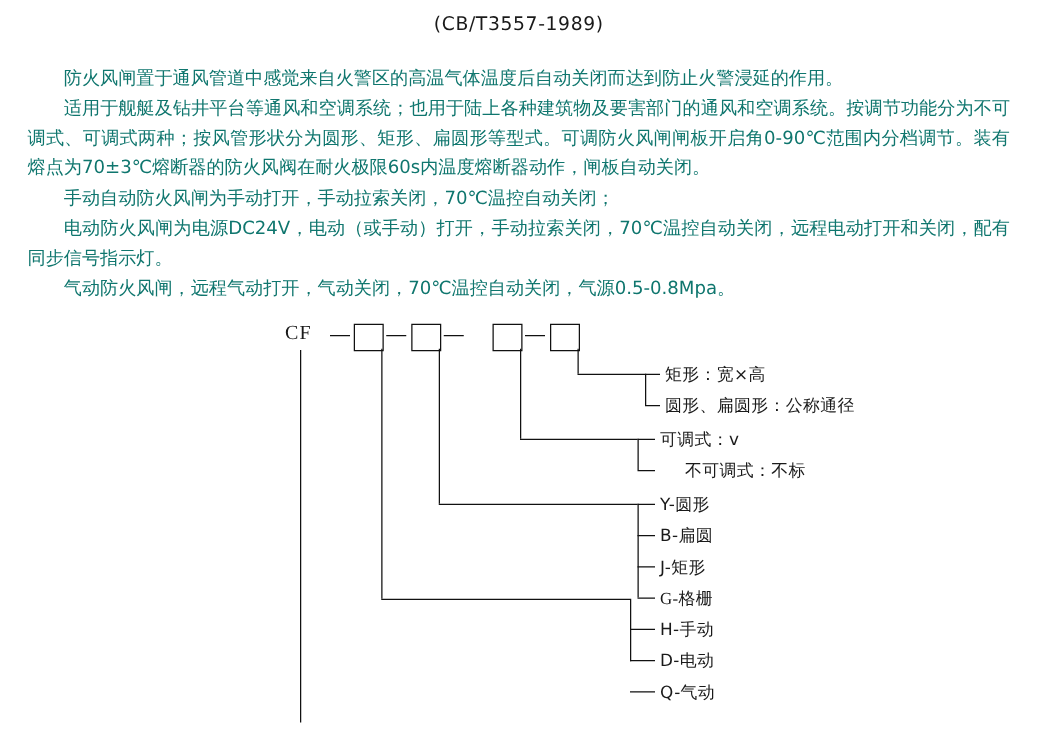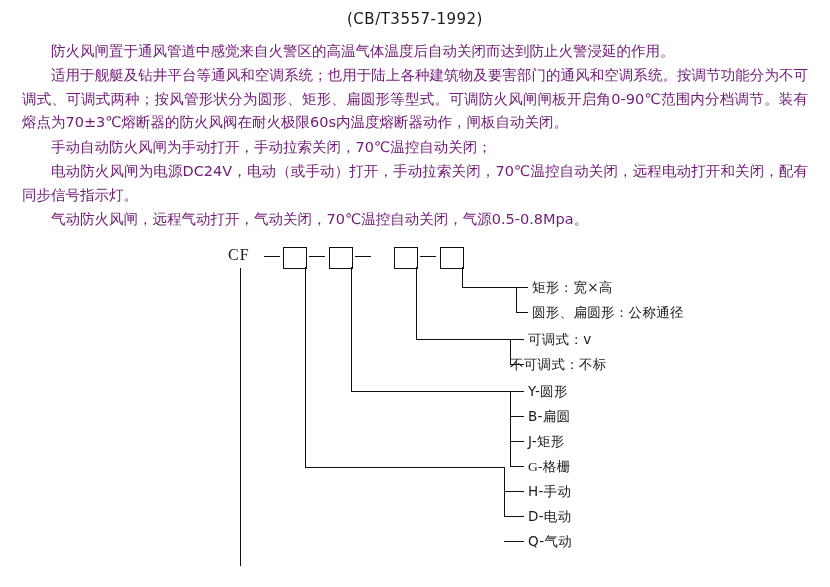--- a/index.html
+++ b/index.html
@@ -30,25 +30,25 @@
     color: #111;
   }
   .subtitle {
     text-align: center;
     font-size: 15px;
     margin-top: 10px;
     letter-spacing: 0.5px;
     color: #1a1a1a;
   }
   .body-text {
-    margin: 12px 22px 0 22px;
+    margin: 24px 22px 0 22px;
     font-size: 14.5px;
     line-height: 1.62;
     text-align: justify;
-    color: #701a75;
+    color: #0f766e;
   }
   .para {
     text-indent: 2em;
     margin: 0 0 1px 0;
   }
   
   .diagram {
     position: relative;
     margin: 14px 0 0 0;
     width: 830px;
@@ -96,21 +96,21 @@
     font-size: 13.5px;
     white-space: nowrap;
     letter-spacing: 0.3px;
   }
 </style>
 </head>
 <body>
 
 <div class="page">
 
-  <div class="subtitle">(CB/T3557-1992)</div>
+  <div class="subtitle">(CB/T3557-1989)</div>
 
   <div class="body-text">
     <p class="para">防火风闸置于通风管道中感觉来自火警区的高温气体温度后自动关闭而达到防止火警浸延的作用。</p>
     <p class="para">适用于舰艇及钻井平台等通风和空调系统；也用于陆上各种建筑物及要害部门的通风和空调系统。按调节功能分为不可调式、可调式两种；按风管形状分为圆形、矩形、扁圆形等型式。可调防火风闸闸板开启角0-90℃范围内分档调节。装有熔点为70±3℃熔断器的防火风阀在耐火极限60s内温度熔断器动作，闸板自动关闭。</p>
     <p class="para">手动自动防火风闸为手动打开，手动拉索关闭，70℃温控自动关闭；</p>
     <p class="para">电动防火风闸为电源DC24V，电动（或手动）打开，手动拉索关闭，70℃温控自动关闭，远程电动打开和关闭，配有同步信号指示灯。</p>
     <p class="para">气动防火风闸，远程气动打开，气动关闭，70℃温控自动关闭，气源0.5-0.8Mpa。</p>
   </div>
 
   <div class="diagram">
@@ -136,21 +136,21 @@
     <div class="leg" style="left:532px; top:33px;">矩形：宽×高</div>
     <div class="hline" style="left:516px; top:66px; width:12px;"></div>
     <div class="leg" style="left:532px; top:58px;">圆形、扁圆形：公称通径</div>
 
     <div class="vline" style="left:416px; top:21px; height:72px;"></div>
     <div class="hline" style="left:416px; top:93px; width:94px;"></div>
     <div class="vline" style="left:510px; top:93px; height:25px;"></div>
     <div class="hline" style="left:510px; top:93px; width:14px;"></div>
     <div class="leg" style="left:528px; top:85px;">可调式：v</div>
     <div class="hline" style="left:510px; top:118px; width:14px;"></div>
-    <div class="leg" style="left:510px; top:110px;text-align:center;">不可调式：不标</div>
+    <div class="leg" style="left:548px; top:110px;text-align:center;">不可调式：不标</div>
 
     <div class="vline" style="left:351px; top:21px; height:124px;"></div>
     <div class="hline" style="left:351px; top:145px; width:159px;"></div>
     <div class="vline" style="left:510px; top:145px; height:75px;"></div>
     <div class="hline" style="left:510px; top:145px; width:14px;"></div>
     <div class="leg" style="left:528px; top:137px;">Y-圆形</div>
     <div class="hline" style="left:510px; top:170px; width:14px;"></div>
     <div class="leg" style="left:528px; top:162px;">B-扁圆</div>
     <div class="hline" style="left:510px; top:195px; width:14px;"></div>
     <div class="leg" style="left:528px; top:187px;">J-矩形</div>

